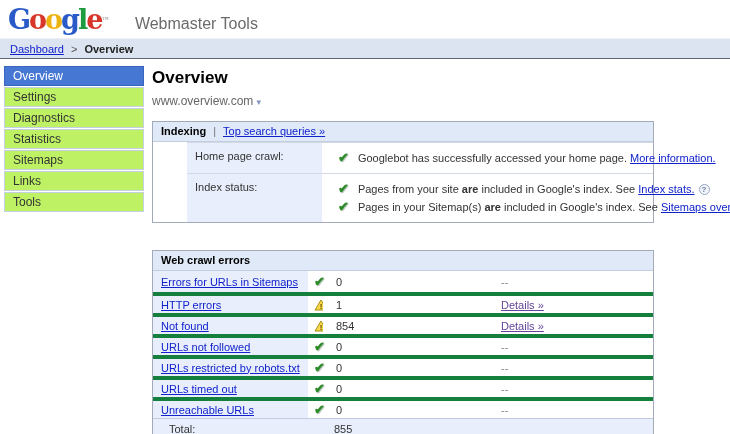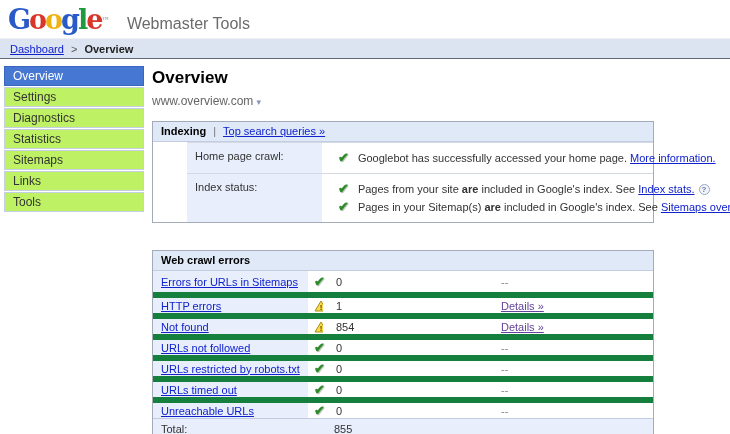--- a/index.html
+++ b/index.html
@@ -6,21 +6,21 @@
   html,body { margin:0; padding:0; }
   body {
     width:730px; height:434px; overflow:hidden;
     background:#fff; font-family:"Liberation Sans", sans-serif; color:#333;
   }
   
   .header { padding:5px 0 0 8px; height:38px; }
   .logo { font-family:"DejaVu Serif", serif; font-size:27px; font-weight:bold; letter-spacing:-2px; line-height:30px; }
   .l-blue { color:#2a5ac7; } .l-red { color:#d8362a; } .l-yellow { color:#eeb211; } .l-green { color:#1f9b3f; }
   .tm { font-size:8px; color:#999; vertical-align:top; letter-spacing:0; }
-  .app-title { font-size:16px; color:#6b6b6b; margin-left:13px; letter-spacing:0; font-family:"Liberation Sans",sans-serif; font-weight:normal; }
+  .app-title { font-size:16px; color:#6b6b6b; margin-left:21px; letter-spacing:0; font-family:"Liberation Sans",sans-serif; font-weight:normal; }
   
   .breadcrumb {
     height:21px; background:#dce4f1; border-top:1px solid #eef0f4; border-bottom:1px solid #5f6878;
     font-size:11px; padding:4px 0 0 10px;
   }
   .breadcrumb a { color:#1122cc; }
   .crumb-sep { color:#555; margin:0 4px; }
   .crumb-current { font-weight:bold; color:#222; }
   
   .layout { position:relative; }
@@ -51,34 +51,34 @@
     text-shadow:1px 1px 0 #bcc8bc; display:inline-block;
   }
   .warn-icon { margin-right:6px; vertical-align:-1px; }
   .help-icon {
     display:inline-block; width:11px; height:11px; border-radius:50%; border:1px solid #9aa8c6;
     background:#f2f6fc; color:#6b7b9e; font-size:8px; line-height:10px; text-align:center;
     margin-left:4px; cursor:pointer; vertical-align:1px; font-weight:bold;
   }
   
   .crawl { margin-top:27px; }
-  .trow { display:flex; align-items:center; height:21px; border-top:6px solid #15803d; font-size:11px; }
+  .trow { display:flex; align-items:center; height:21px; border-top:4px solid #15803d; font-size:11px; }
   .cell-label {
     width:155px; flex-shrink:0; align-self:stretch; background:#e8eefb;
     display:flex; align-items:center; padding-left:8px;
   }
   .cell-status { width:193px; flex-shrink:0; display:flex; align-items:center; padding-left:6px; }
   .icon-slot { width:15px; display:inline-flex; align-items:center; }
   .icon-slot .check-icon { margin-right:0; }
   .count { margin-left:7px; color:#333; }
   .cell-action { flex:1; }
   .details-link { color:#63439c; cursor:pointer; text-decoration:underline; }
   .dash { color:#888; }
   .total-row { display:flex; align-items:center; height:20px; background:#e8eefb; border-top:1px solid #c2cce0; font-size:11px; }
-  .total-label { width:155px; padding-left:8px; }
+  .total-label { width:155px; padding-left:16px; }
   .total-value { padding-left:26px; }
 </style>
 </head>
 <body>
 
 <div class="header">
   <span class="logo"><span class="l-blue">G</span><span class="l-red">o</span><span class="l-yellow">o</span><span class="l-blue">g</span><span class="l-green">l</span><span class="l-red">e</span><span class="tm">™</span></span>
   <span class="app-title">Webmaster Tools</span>
 </div>
 

